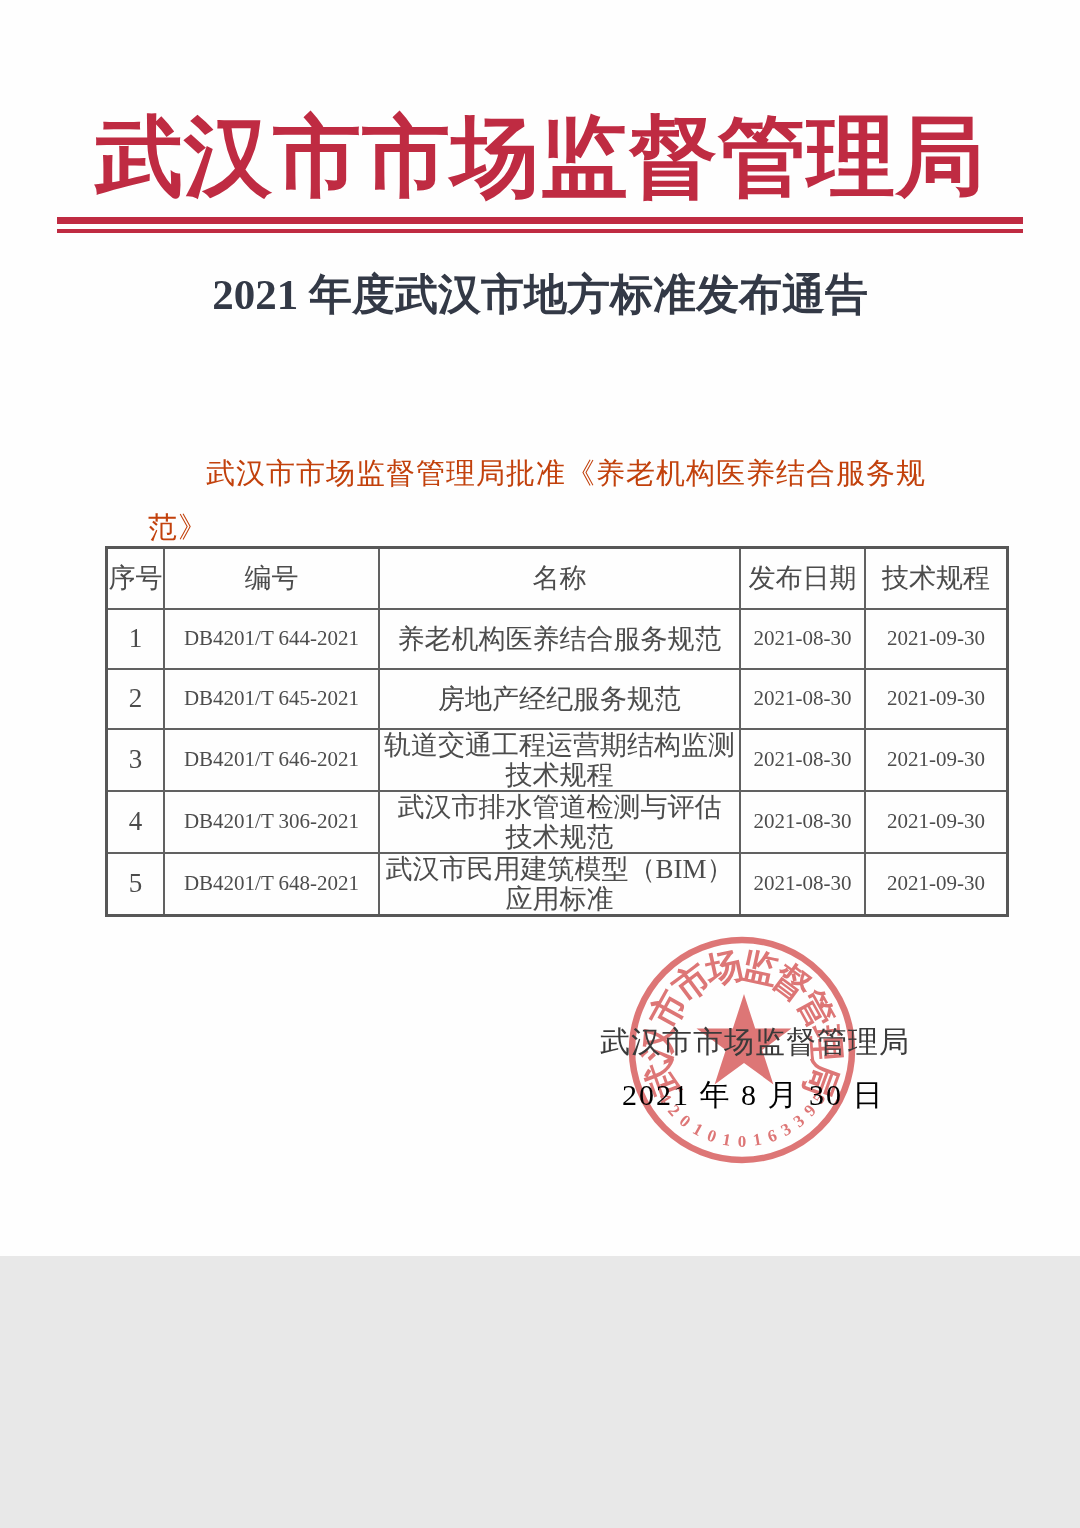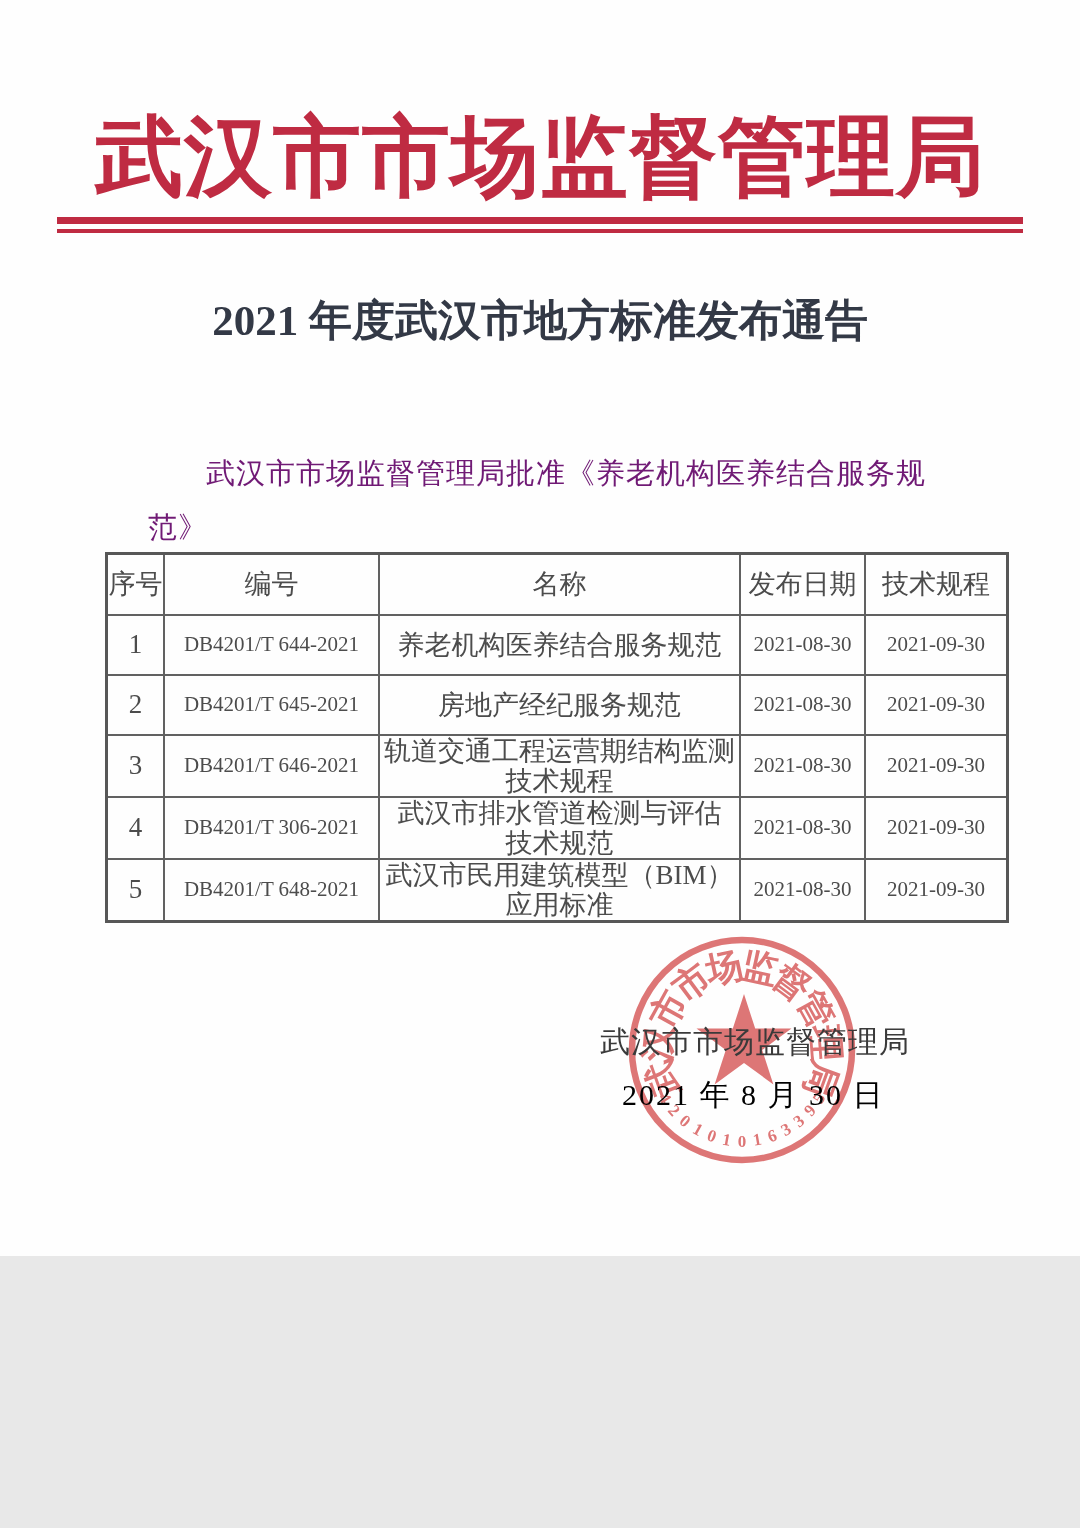--- a/index.html
+++ b/index.html
@@ -17,39 +17,39 @@
     text-align:center;
     font-size:88px;font-weight:bold;letter-spacing:1px;
     white-space:nowrap;
   }
   .red-rule{position:absolute;left:57px;width:966px;}
   .rule-top-thick{top:217px;height:7px;}
   .rule-top-thin{top:229px;height:4px;}
   .rule-bottom-a{top:1346px;height:5px;}
   .rule-bottom-b{top:1356px;height:6px;}
   .doc-title{
-    position:absolute;top:292px;left:0;width:100%;
+    position:absolute;top:266px;left:0;width:100%;
     text-align:center;font-size:43px;font-weight:bold;color:#333946;
     white-space:nowrap;
   }
   .issue-no{
     position:absolute;top:349px;left:0;width:100%;
     text-align:center;font-size:30px;color:#3f3f3f;
   }
   .body-text{
     position:absolute;left:148px;top:446px;width:814px;
-    font-size:29px;line-height:54px;color:#701a75;
+    font-size:29px;line-height:54px;color:#c2410c;
     letter-spacing:1px;
     font-family:Liberation Serif, serif;
   }
   .body-line1{text-indent:58px;}
   table.std-table{
     position:absolute;left:105px;top:546px;width:890px;
     border-collapse:collapse;table-layout:fixed;
-    font-size:27px;color:#4c4c4c;margin-top:6px;
+    font-size:27px;color:#4c4c4c;
   }
   table.std-table th, table.std-table td{
     border:2px solid #616161;
     text-align:center;vertical-align:middle;
     padding:0;overflow:hidden;
     font-weight:normal;
   }
   table.std-table{border:3px solid #575757;}
   tr.head-row{height:61px;}
   tr.data-row{height:60px;}

